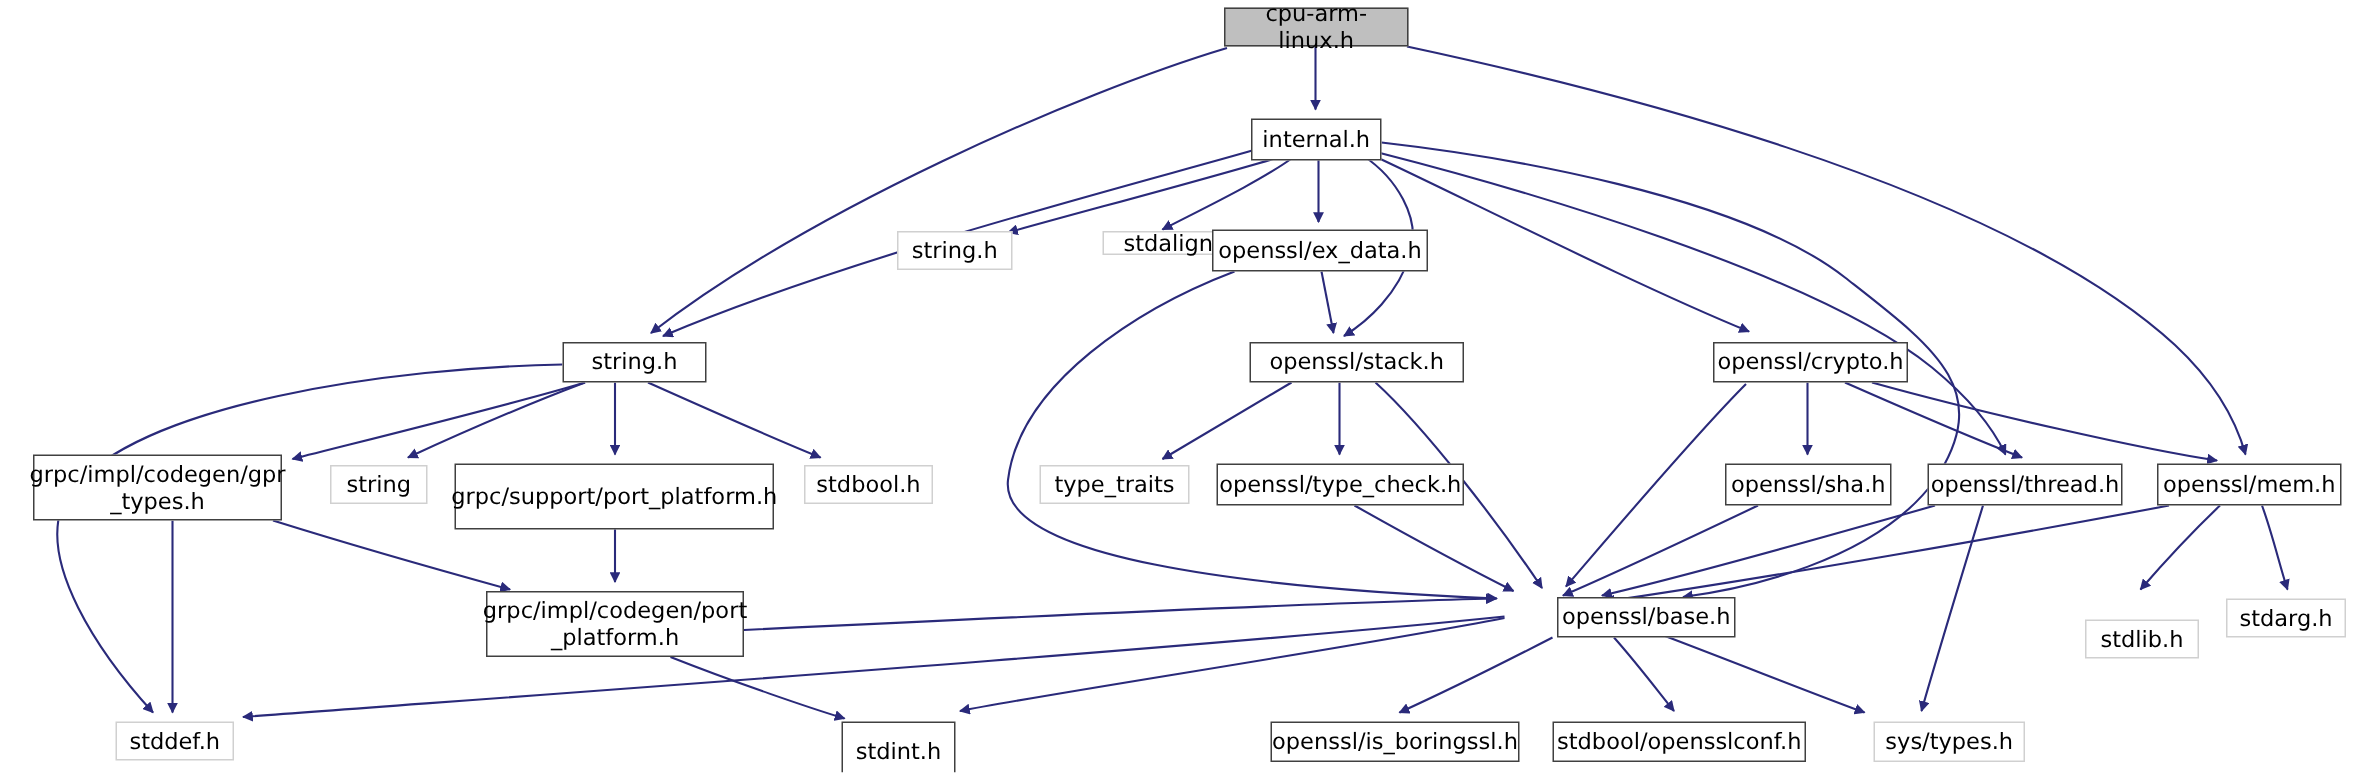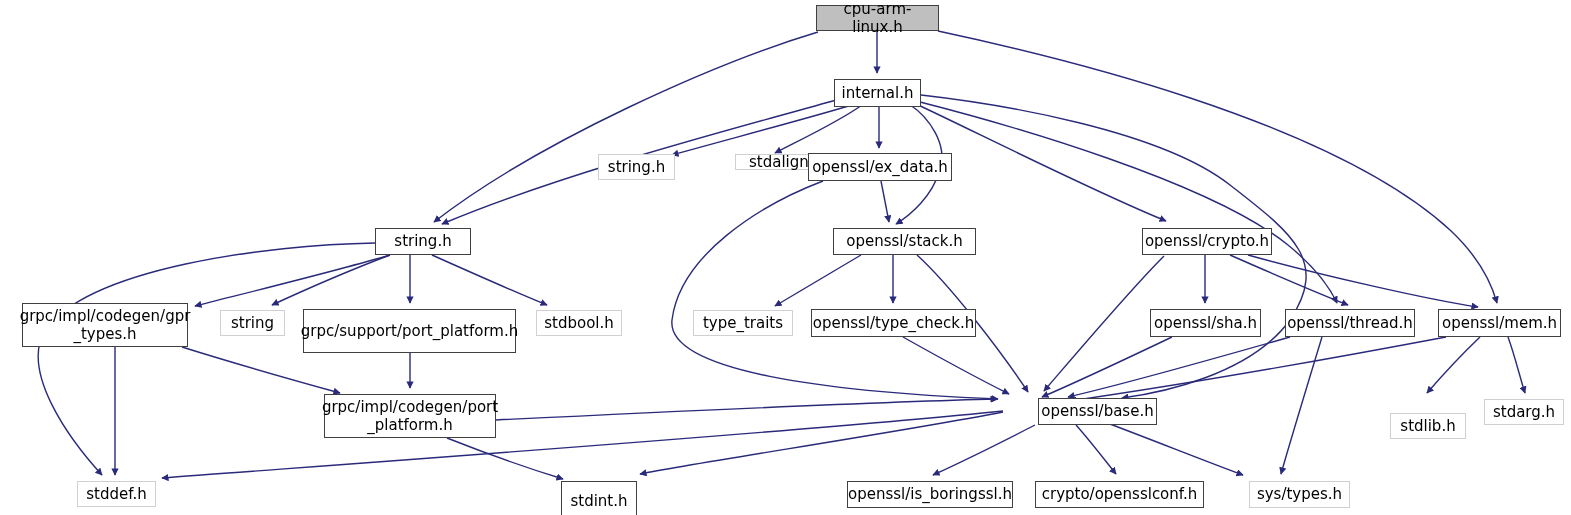--- a/index.html
+++ b/index.html
@@ -123,16 +123,16 @@
       <div class="node link" style="left: 1285px; top: 309px; width: 130px; height: 28px;">openssl/thread.h</div>
       <div class="node link" style="left: 1438px; top: 309px; width: 123px; height: 28px;">openssl/mem.h</div>
       <div class="node link" style="left: 324px; top: 394px; width: 172px; height: 44px;">grpc/impl/codegen/port
 _platform.h</div>
       <div class="node link" style="left: 1038px; top: 398px; width: 119px; height: 27px;">openssl/base.h</div>
       <div class="node plain" style="left: 1390px; top: 399px; width: 76px; height: 26px; margin-top: 14px;">stdlib.h</div>
       <div class="node plain" style="left: 1484px; top: 399px; width: 80px; height: 26px;">stdarg.h</div>
       <div class="node plain" style="left: 77px; top: 481px; width: 79px; height: 26px;">stddef.h</div>
       <div class="node link" style="left: 561px; top: 481px; width: 76px; height: 40px;">stdint.h</div>
       <div class="node link" style="left: 847px; top: 481px; width: 166px; height: 27px;">openssl/is_boringssl.h</div>
-      <div class="node link" style="left: 1035px; top: 481px; width: 169px; height: 27px;">crypto/opensslconf.h</div>
+      <div class="node link" style="left: 1035px; top: 481px; width: 169px; height: 27px;">stdbool/opensslconf.h</div>
       <div class="node plain" style="left: 1249px; top: 481px; width: 101px; height: 27px;">sys/types.h</div>
     </div>
 </div>
 
 </body></html>

